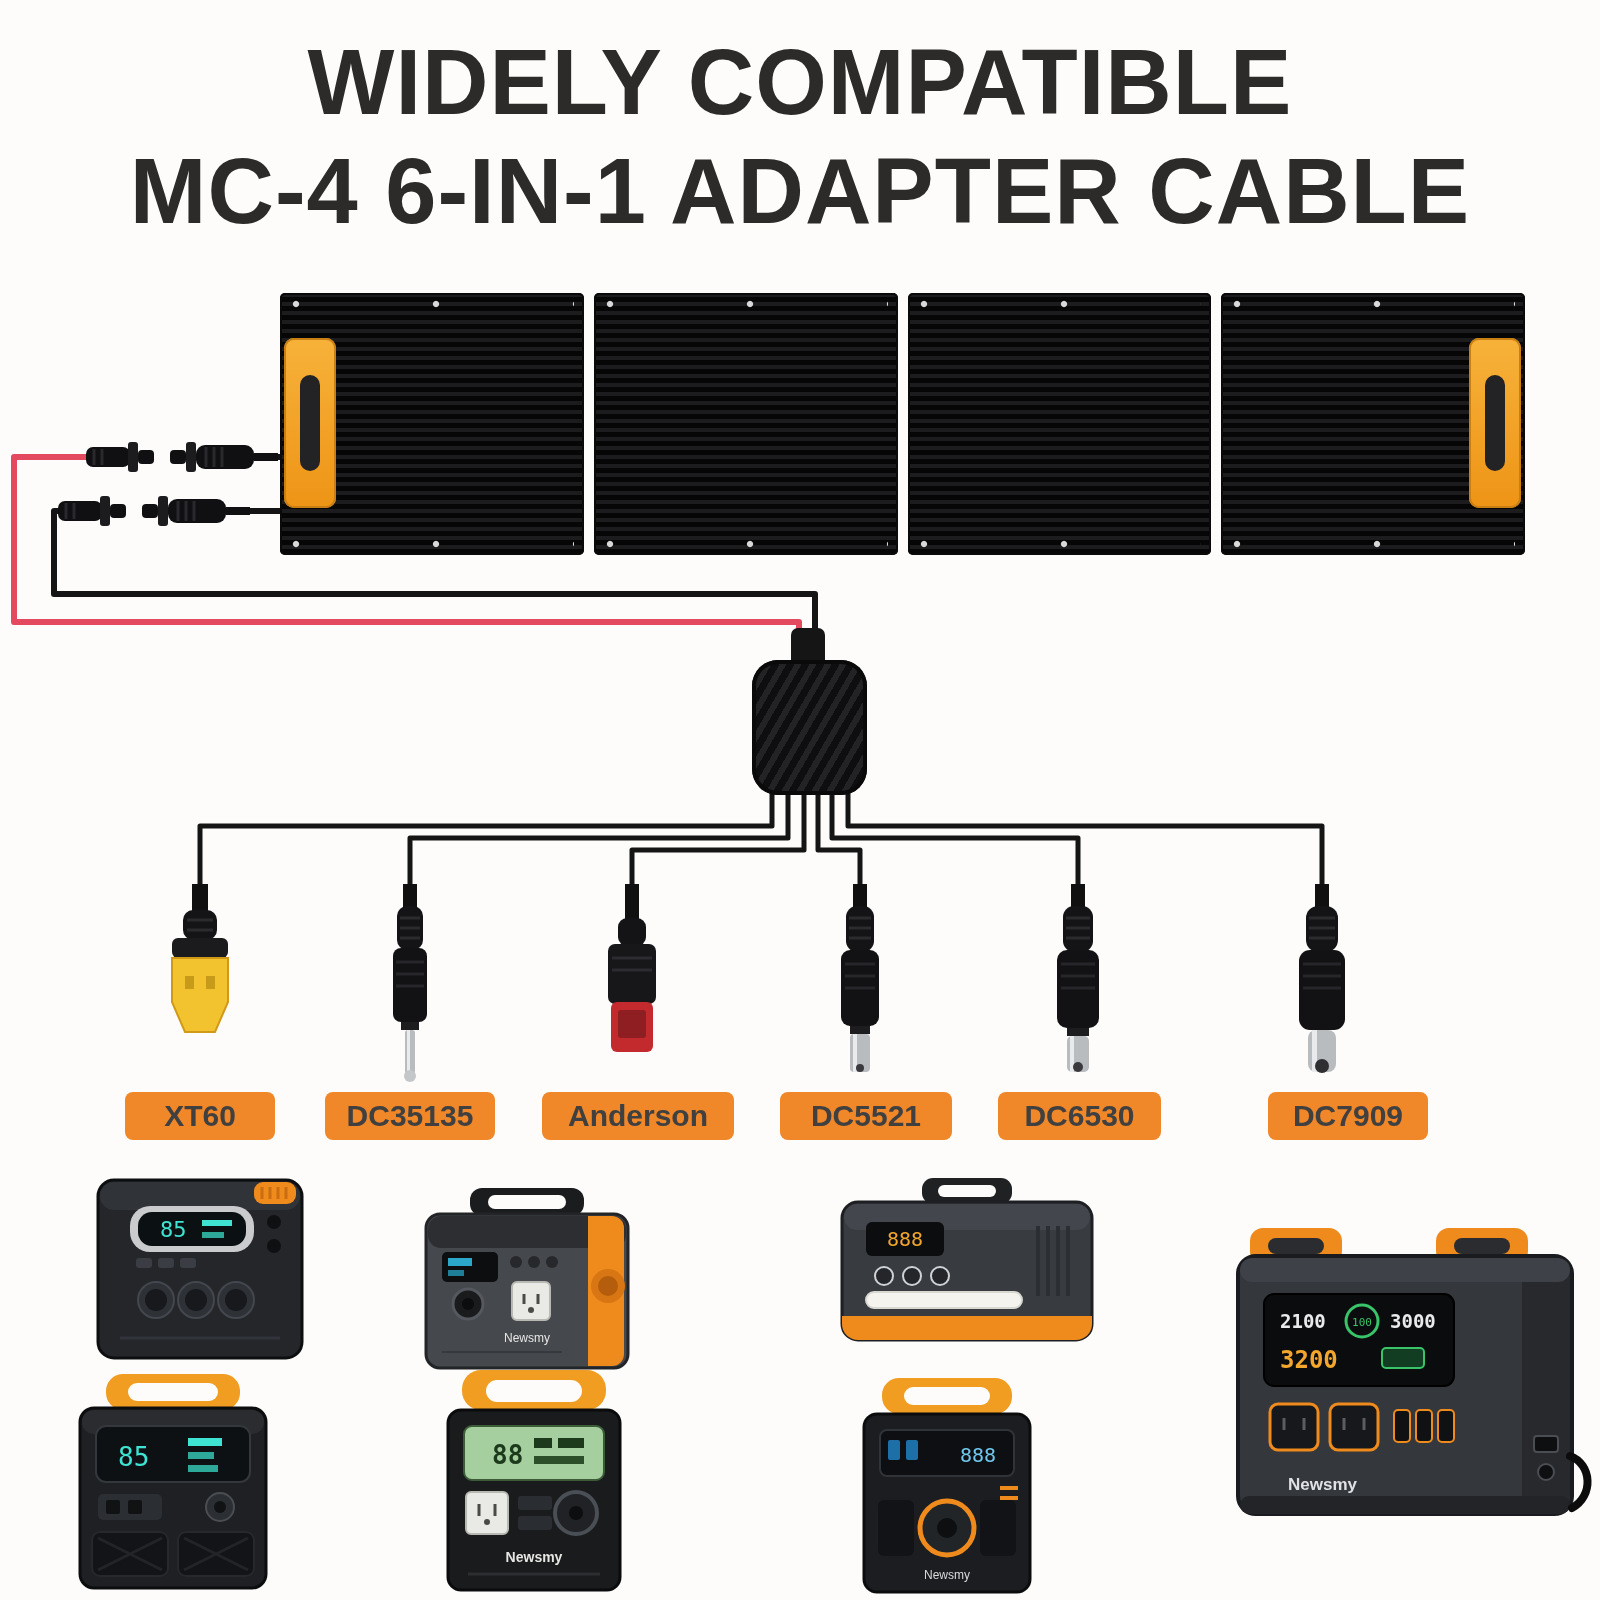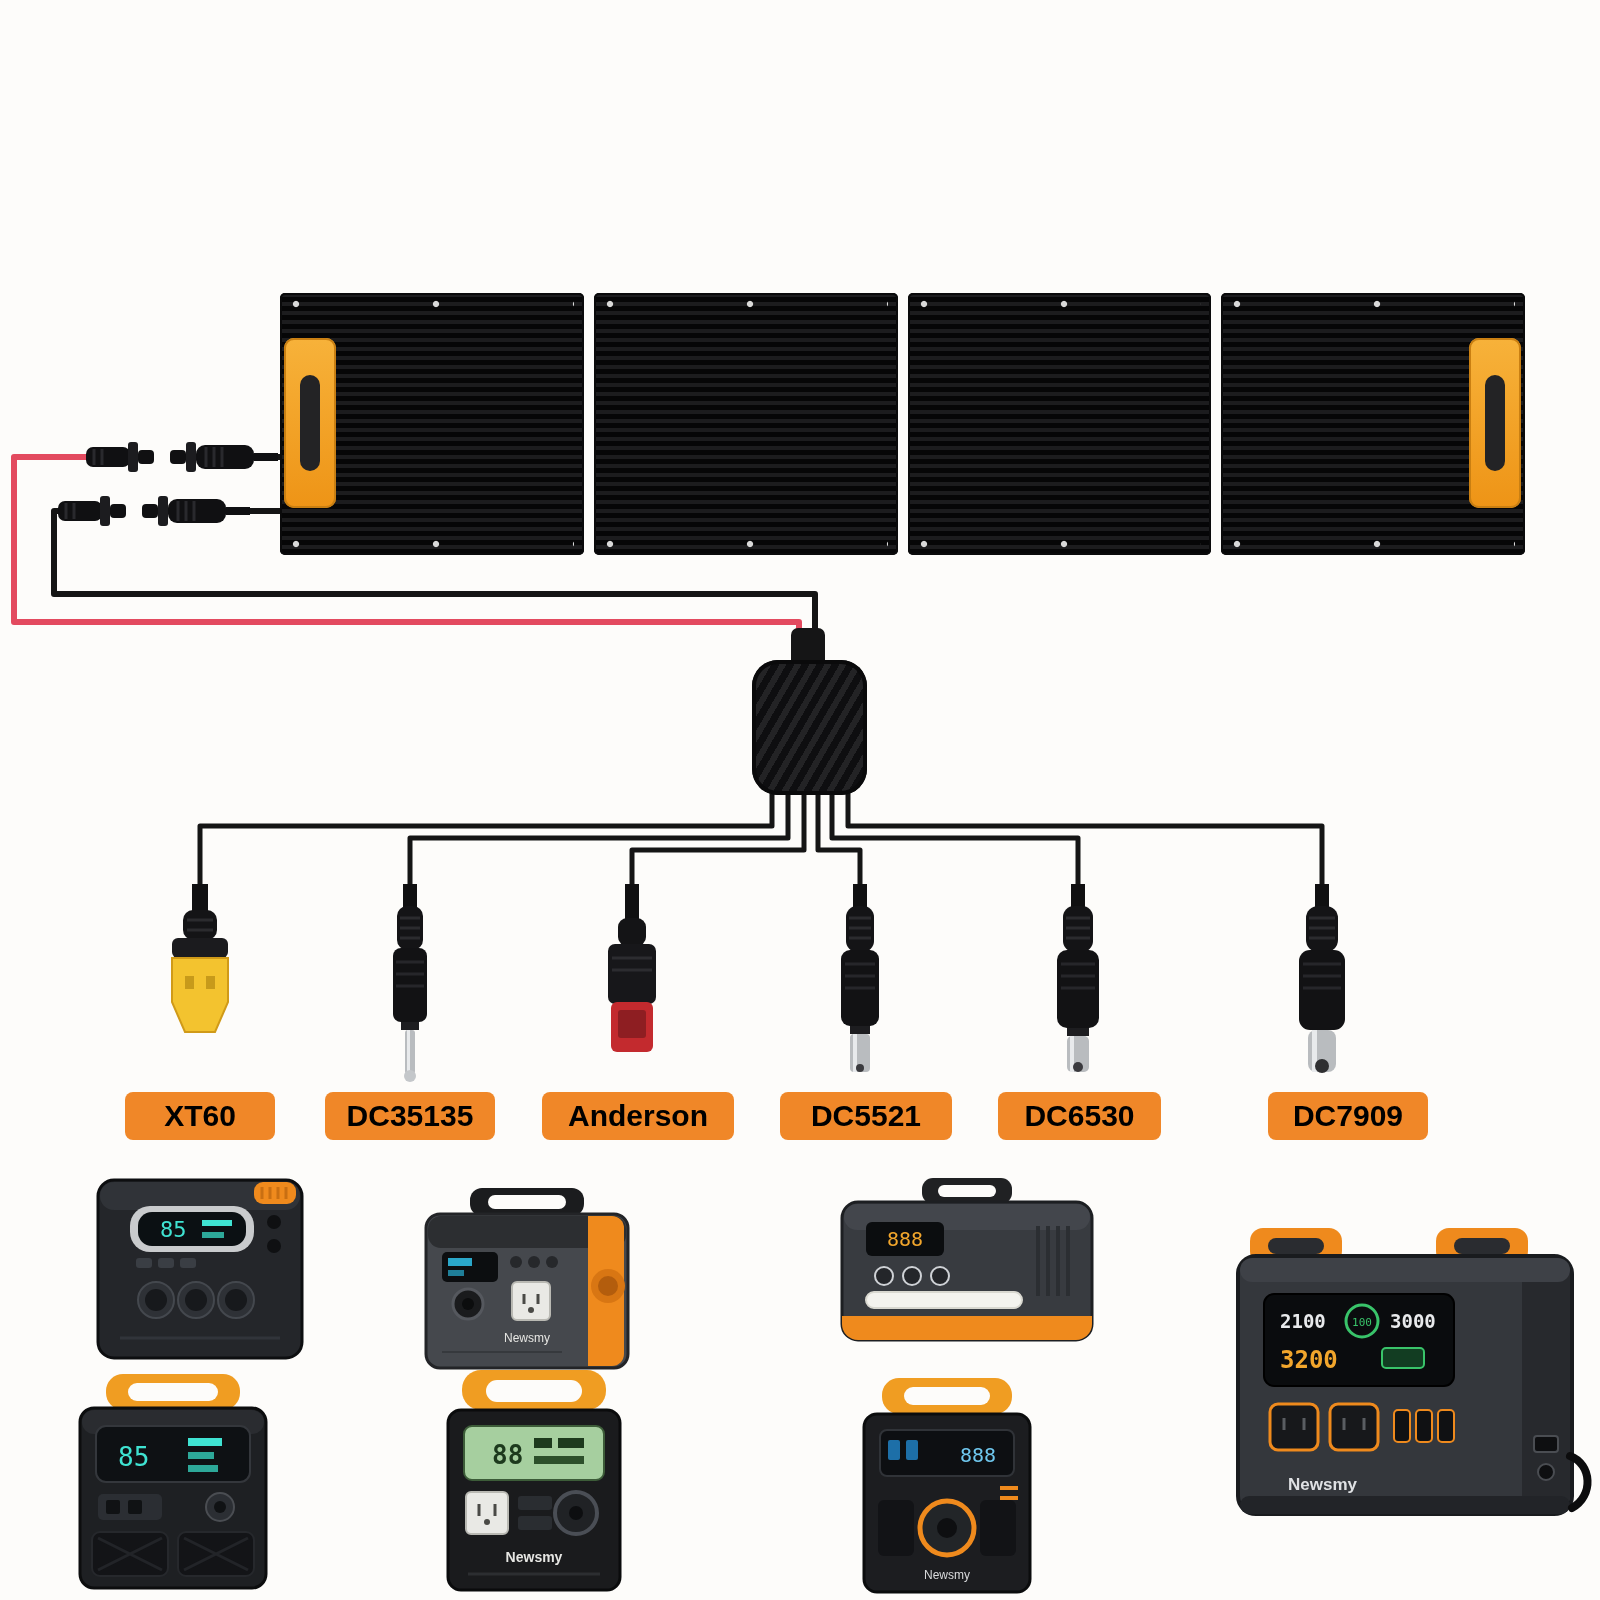--- a/index.html
+++ b/index.html
@@ -30,31 +30,35 @@
   .wires{position:absolute;left:0;top:0;width:1600px;height:1600px;pointer-events:none;}
   .mc4{position:absolute;left:0;top:425px;}
   
   .splitter-stub{position:absolute;left:791px;top:628px;width:34px;height:44px;background:#151516;border-radius:7px;}
   .splitter{position:absolute;left:752px;top:660px;width:115px;height:135px;border-radius:26px;
     background:repeating-linear-gradient(120deg,#232325 0 6px,#0e0e10 6px 13px);
     box-shadow:inset 0 0 0 4px #0a0a0b;}
   
   .conn{position:absolute;top:884px;}
   .tag{position:absolute;top:1092px;height:48px;border-radius:8px;background:#f08728;
-    color:#000000;font-weight:bold;font-size:30px;line-height:48px;text-align:center;}
+    color:#404040;font-weight:bold;font-size:30px;line-height:48px;text-align:center;}
   
   .product{position:absolute;}
   svg text{font-family:"DejaVu Sans Mono",monospace;}
   svg text.brand{font-family:"Liberation Sans",sans-serif;}
 </style>
 </head>
 <body>
 
 <div class="canvas">
 
+  <div class="title">
+    <div class="line">WIDELY COMPATIBLE</div>
+    <div class="line">MC-4 6-IN-1 ADAPTER CABLE</div>
+  </div>
 
   <svg class="wires" viewBox="0 0 1600 1600">
 
     <path d="M 88 457 H 14 V 622 H 799 V 662" fill="none" stroke="#e34a5f" stroke-width="6" stroke-linejoin="round"></path>
 
     <path d="M 60 511 H 54 V 594 H 815 V 662" fill="none" stroke="#151515" stroke-width="6" stroke-linejoin="round"></path>
 
     <path d="M 276 457 H 296" fill="none" stroke="#151515" stroke-width="6"></path>
     <path d="M 248 511 H 296" fill="none" stroke="#151515" stroke-width="6"></path>
 

